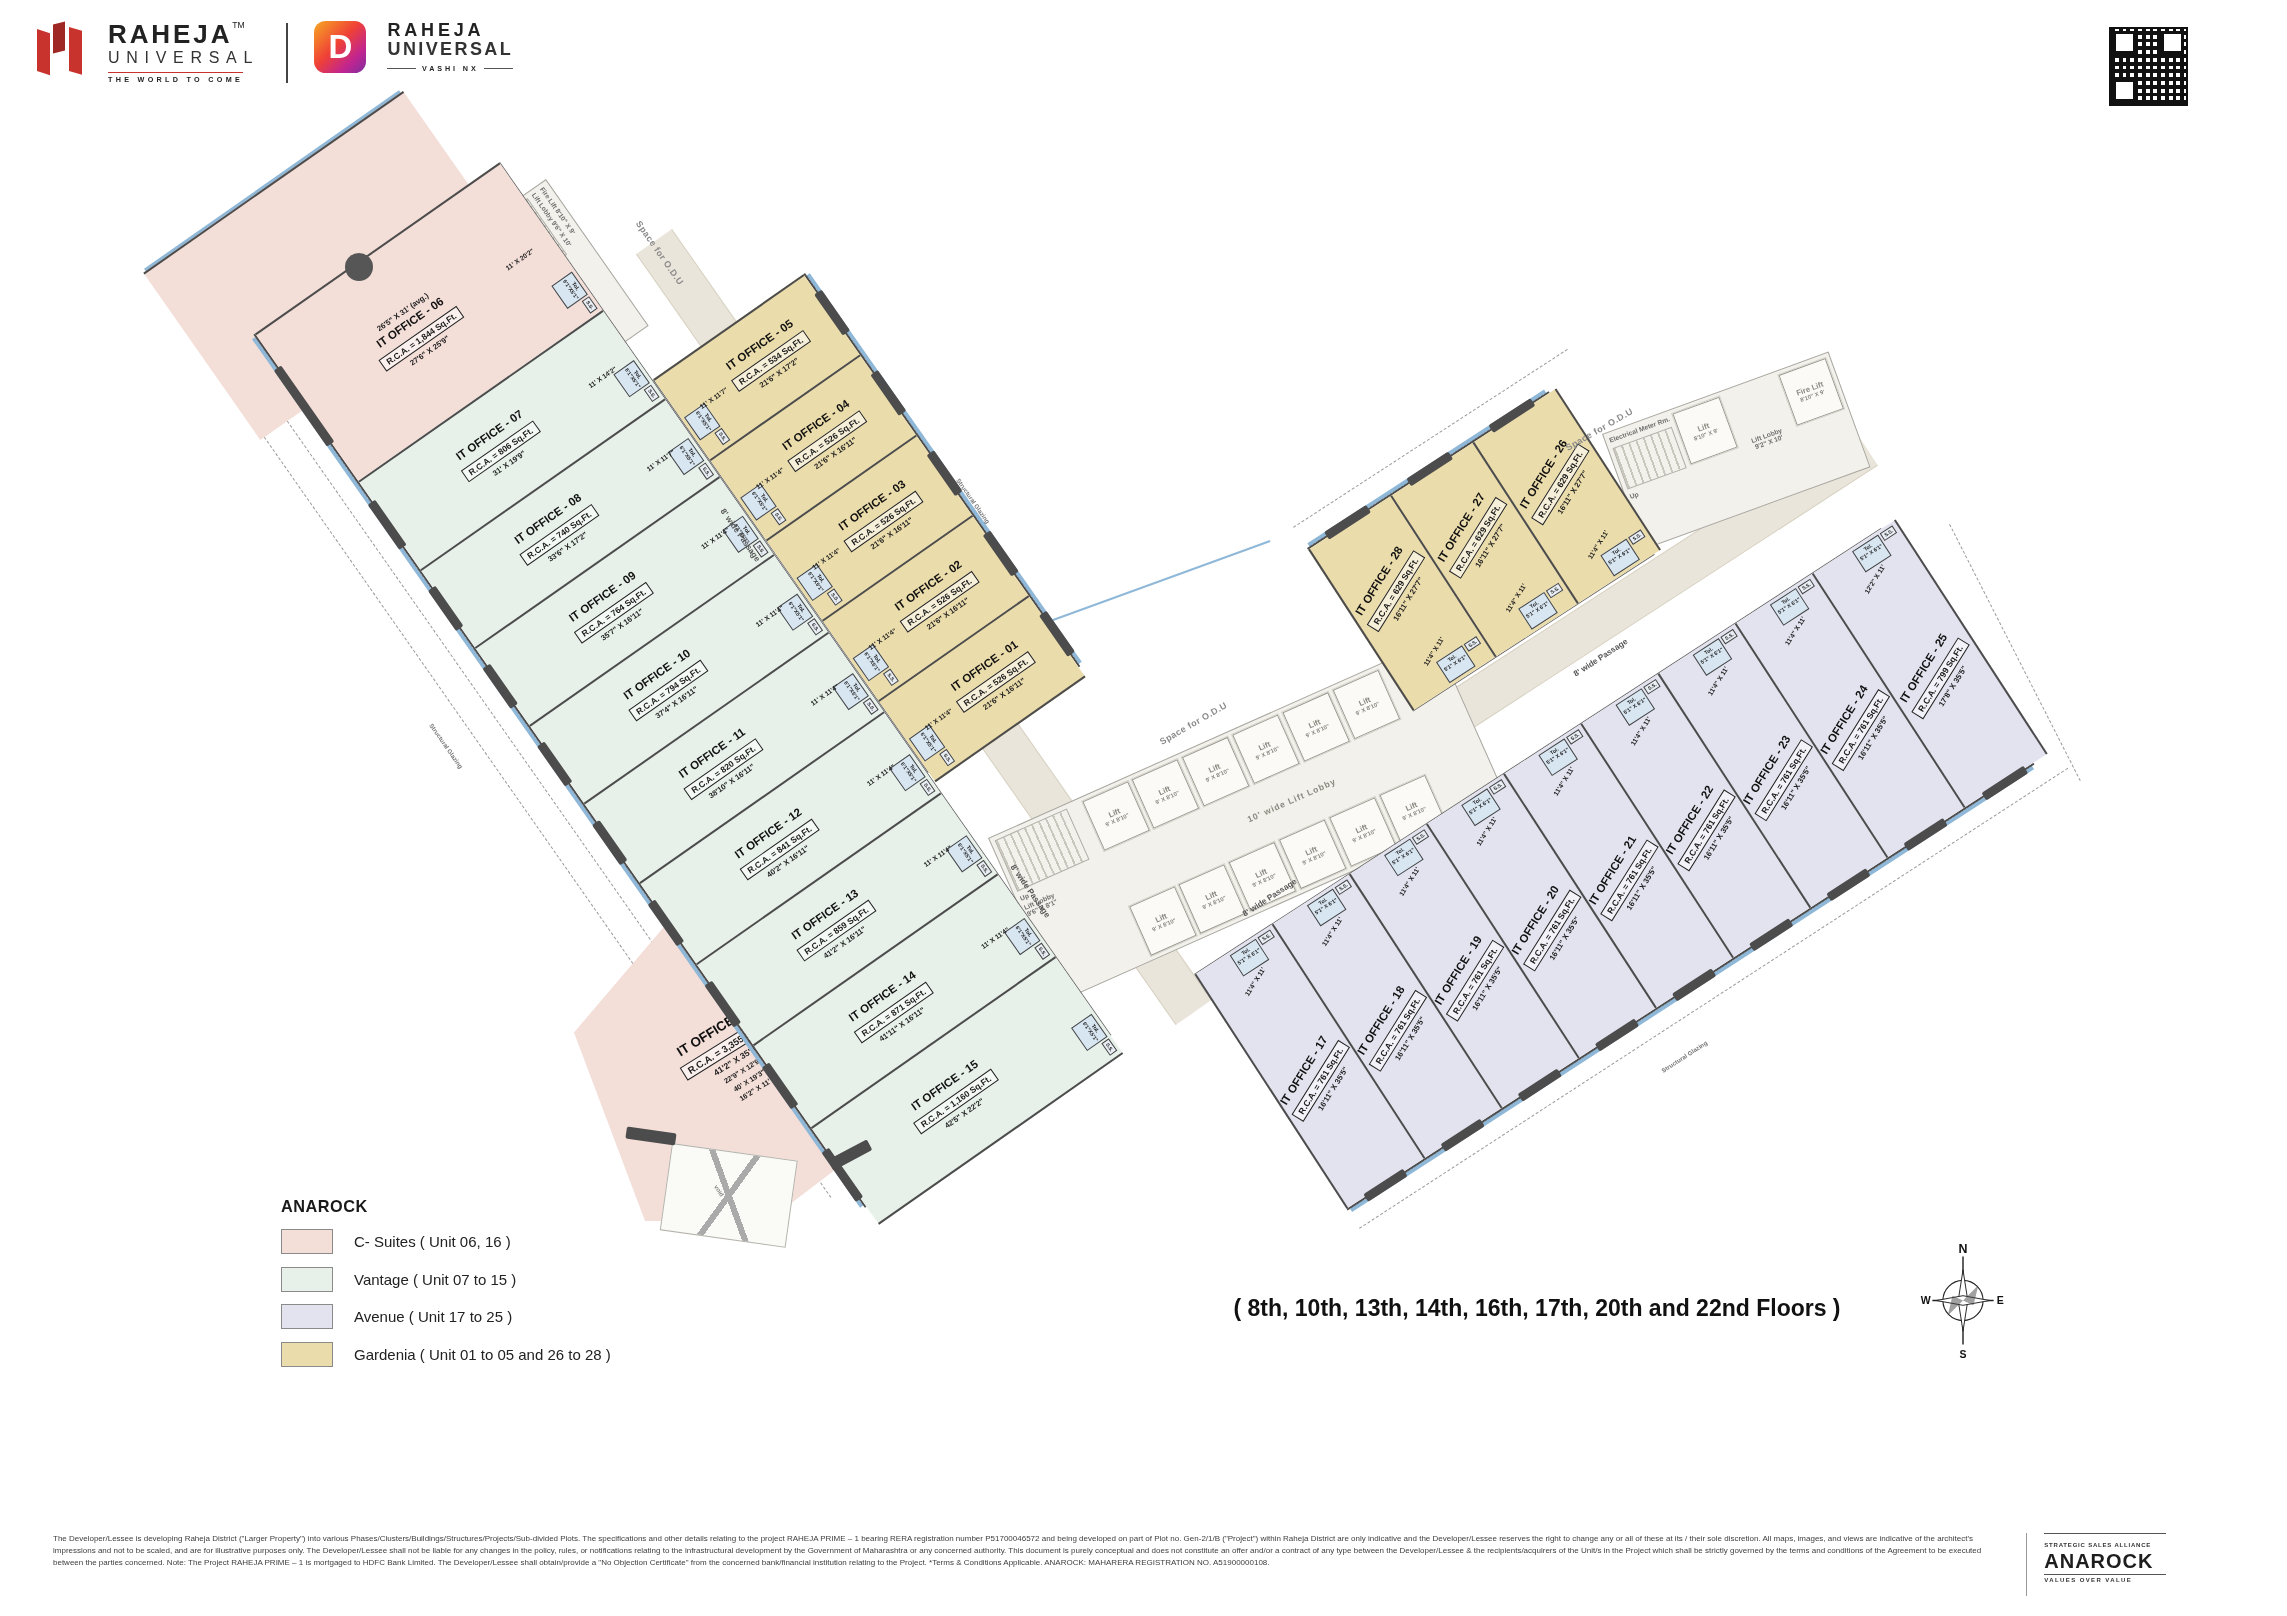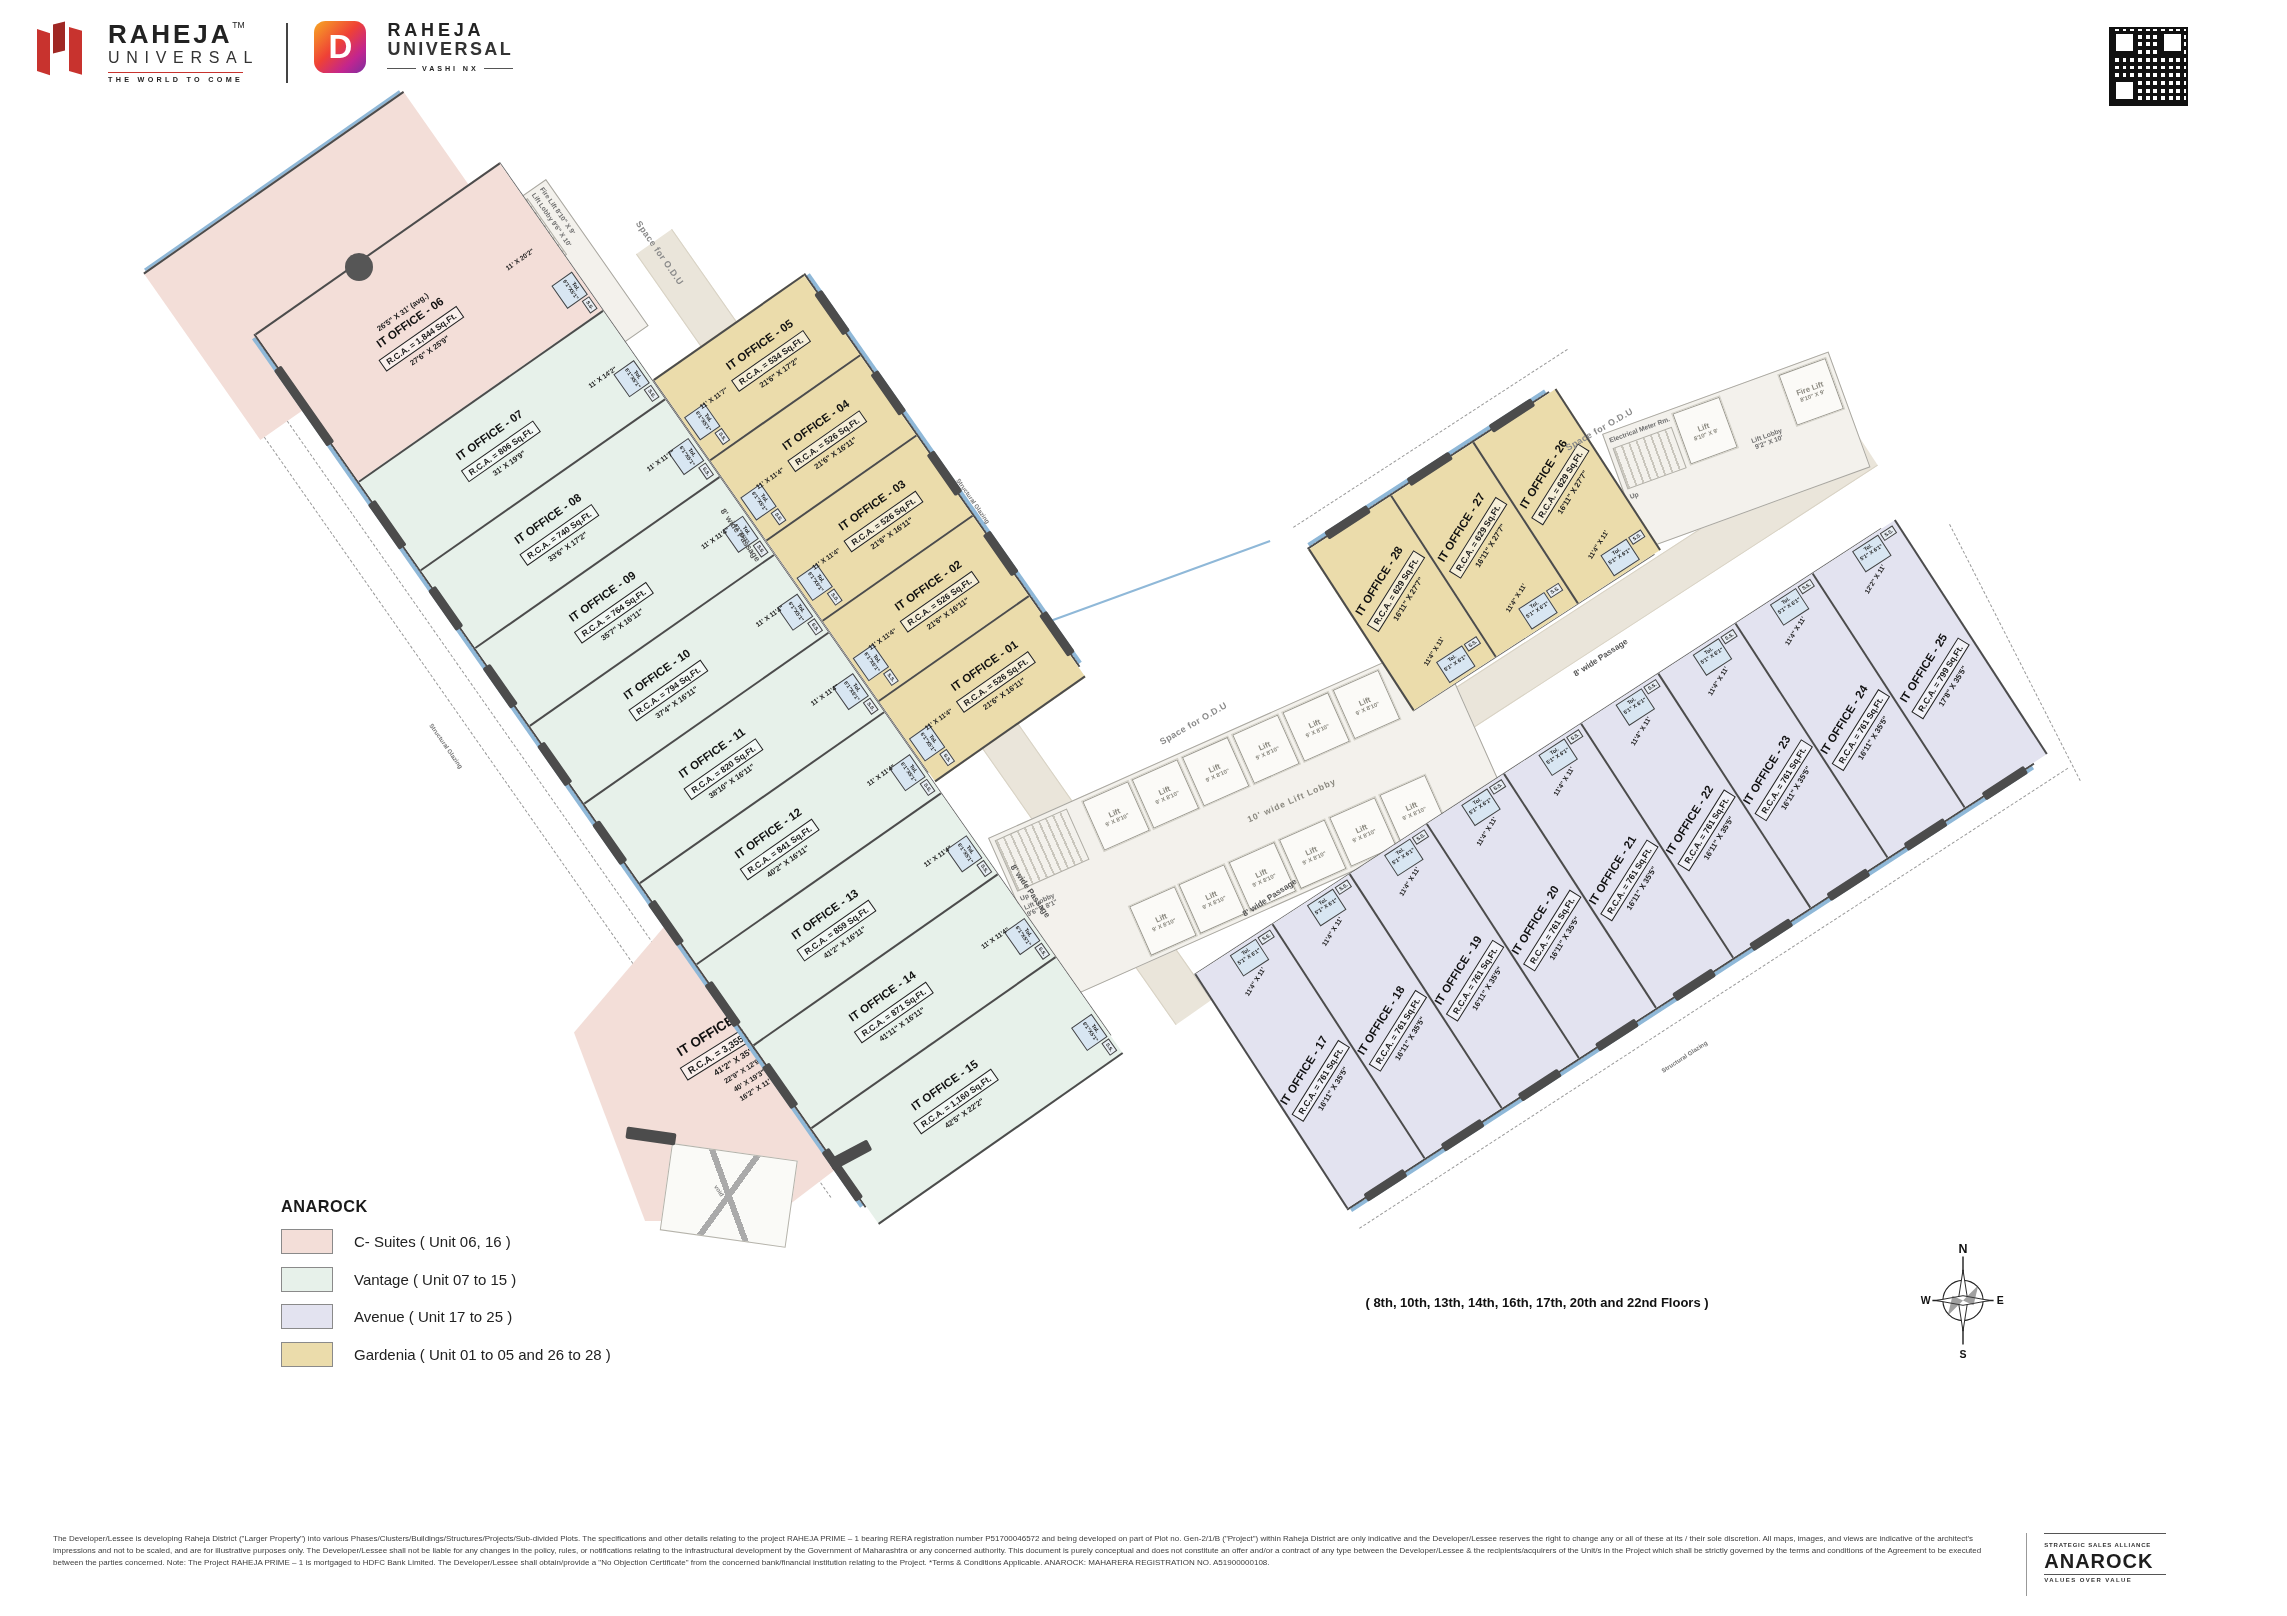--- a/index.html
+++ b/index.html
@@ -96,21 +96,21 @@
   .voidtxt{position:absolute;font-size:6.2px;font-weight:bold;color:#888;transform:rotate(55deg);z-index:3;}
   
   #legend{position:absolute;left:281px;top:1197px;z-index:4;}
   #legend-title{font-size:16.3px;font-weight:bold;letter-spacing:0.5px;margin-bottom:13.4px;}
   .lg-item{display:flex;align-items:center;gap:21px;margin-bottom:12.5px;}
   .lg-swatch{width:50px;height:23px;border:1.4px solid #8a8a8a;}
   .lg-label{font-size:15px;color:#222;}
   
   #titleblk{position:absolute;left:1191px;top:1287px;width:692px;text-align:center;z-index:4;}
   #title-main{font-size:21px;font-weight:bold;color:#111;}
-  #title-sub{font-size:13px;font-weight:bold;color:#111;margin-top:7.7px;text-align:center;}
+  #title-sub{font-size:23px;font-weight:bold;color:#111;margin-top:7.7px;text-align:center;}
   
   #compass{position:absolute;left:1919px;top:1241px;z-index:4;}
   
   #footer{position:absolute;left:53px;right:53px;top:1533px;z-index:4;display:flex;}
   #disc{width:2008px;font-size:8px;line-height:1.5;color:#3d3d3d;}
   #f-div{width:1.4px;background:#999;margin:0 17.3px;height:63px;}
   #anarock{width:125px;text-align:left;border-top:1.4px solid #555;padding-top:7.7px;}
   #an-top{font-size:6px;font-weight:bold;letter-spacing:0.8px;color:#333;}
   #an-name{font-size:20px;font-weight:bold;letter-spacing:1px;color:#1d1d1d;margin-top:1.9px;}
   #an-bottom{font-size:6px;font-weight:bold;letter-spacing:1.4px;color:#333;border-top:1.2px solid #555;margin-top:1.9px;padding-top:1.9px;}

